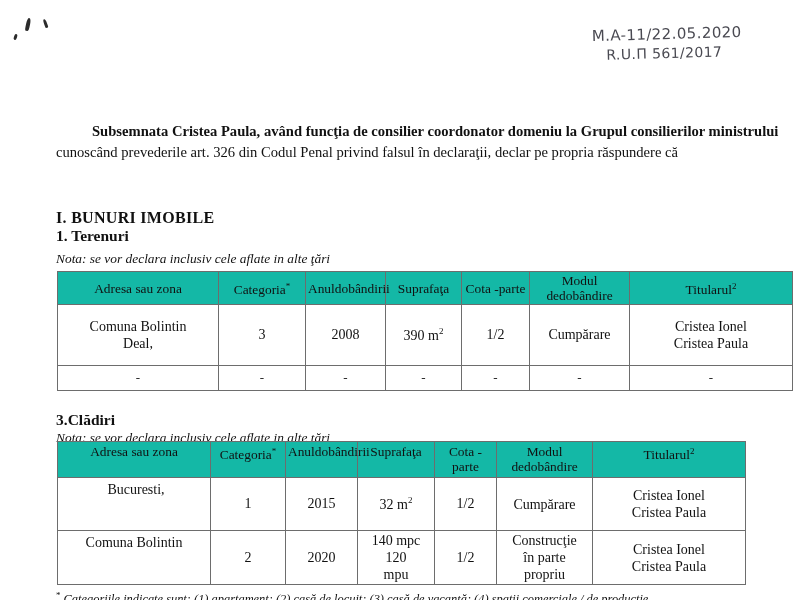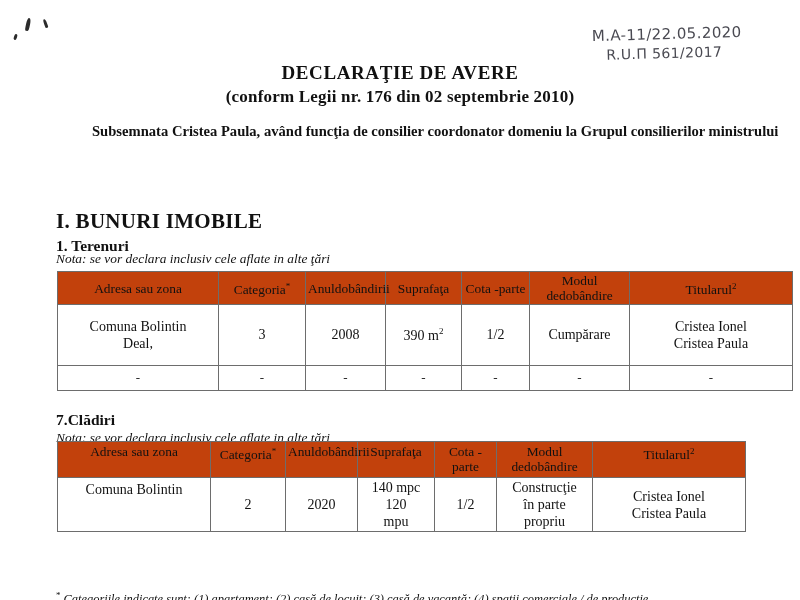--- a/index.html
+++ b/index.html
@@ -84,61 +84,61 @@
   #intro .ln { display: block; white-space: nowrap; }
   #intro .indent { padding-left: 36px; font-weight: bold; }
   #intro .gap-cnp { display: inline-block; width: 150px; }
   #intro .gap-dom { display: inline-block; width: 232px; }
   #intro sup { font-size: 10px; }
 
   
   .sec-h1 {
     position: absolute;
     left: 56px;
-    font-size: 21px;
+    font-size: 16px;
     font-weight: bold;
     letter-spacing: 0.3px;
   }
   .sec-h2 {
     position: absolute;
     left: 56px;
     font-size: 15.5px;
     font-weight: bold;
   }
   .sec-note {
     position: absolute;
     left: 56px;
     font-size: 13.4px;
     font-style: italic;
     text-align: right;
   }
 
   #h-bunuri   { top: 209px; }
-  #h-terenuri { top: 237px; }
+  #h-terenuri { top: 227px; }
   #n-terenuri { top: 251px; }
   #h-cladiri  { top: 411px; }
   #n-cladiri  { top: 430px; }
 
   
   .decl-table {
     position: absolute;
     border-collapse: collapse;
     table-layout: fixed;
     font-size: 14px;
   }
   .decl-table th,
   .decl-table td {
     border: 1px solid #6d6d6d;
     text-align: center;
     vertical-align: middle;
     font-weight: normal;
     padding: 1px 2px;
   }
   .decl-table thead th {
-    background: #c2410c;
+    background: #14b8a6;
     font-size: 13.4px;
     line-height: 15px;
     height: 30px;
   }
   .decl-table thead th sup,
   .decl-table thead th .star {
     font-size: 9px;
     vertical-align: super;
   }
   .decl-table td .ml { display: block; line-height: 17px; text-align: center; }
@@ -175,27 +175,24 @@
 
   <span class="speck s1"></span>
   <span class="speck s2"></span>
   <span class="speck s3"></span>
 
   <div id="handwriting">
     <span>M.A-11/22.05.2020</span>
     <span class="hw-line-2">R.U.П 561/2017</span>
   </div>
 
-  <div id="title-block">
-    <div id="doc-title">DECLARAŢIE DE AVERE</div>
-    <div id="doc-subtitle">(conform Legii nr. 176 din 02 septembrie 2010)</div>
-  </div>
 
   <div id="intro">
     <span class="ln indent">Subsemnata Cristea Paula, având funcţia de consilier coordonator domeniu la Grupul consilierilor ministrului</span>
+    <span class="ln">cunoscând prevederile art. 326 din Codul Penal privind falsul în declaraţii, declar pe propria răspundere că</span>
   </div>
 
   <div class="sec-h1" id="h-bunuri">I. BUNURI IMOBILE</div>
   <div class="sec-h2" id="h-terenuri">1. Terenuri</div>
   <div class="sec-note" id="n-terenuri">Nota: se vor declara inclusiv cele aflate in alte ţări</div>
 
   <table class="decl-table" id="table-terenuri">
     <colgroup>
       <col style="width:161px">
       <col style="width:87px">
@@ -238,21 +235,21 @@
         <td class="cell-dash">-</td>
         <td class="cell-dash">-</td>
         <td class="cell-dash">-</td>
         <td class="cell-dash">-</td>
         <td class="cell-dash">-</td>
       </tr>
     </tbody>
   </table>
 
 
-  <div class="sec-h2" id="h-cladiri">7.Clădiri</div>
+  <div class="sec-h2" id="h-cladiri">3.Clădiri</div>
   <div class="sec-note" id="n-cladiri">Nota: se vor declara inclusiv cele aflate in alte ţări</div>
 
   <table class="decl-table" id="table-cladiri">
     <colgroup>
       <col style="width:153px">
       <col style="width:75px">
       <col style="width:72px">
       <col style="width:77px">
       <col style="width:62px">
       <col style="width:96px">
@@ -264,20 +261,38 @@
         <th><span>Categoria</span><span class="star">*</span></th>
         <th><span class="ml">Anul</span><span class="ml">dobândirii</span></th>
         <th><span>Suprafaţa</span></th>
         <th><span class="ml">Cota -</span><span class="ml">parte</span></th>
         <th><span class="ml">Modul de</span><span class="ml">dobândire</span></th>
         <th><span>Titularul</span><sup>2</sup></th>
       </tr>
     </thead>
     <tbody>
       <tr>
+        <td class="addr left" style="vertical-align:top;padding-top:3px;">
+          <span class="ml">Bucuresti,</span>
+        </td>
+        <td>1</td>
+        <td>2015</td>
+        <td>
+          <span>32 m</span><span class="sup-m">2</span>
+        </td>
+        <td>1/2</td>
+        <td>
+          <span class="ml">Cumpărare</span>
+        </td>
+        <td>
+          <span class="ml">Cristea Ionel</span>
+          <span class="ml">Cristea Paula</span>
+        </td>
+      </tr>
+      <tr>
         <td class="addr" style="vertical-align:top;padding-top:3px;">
           <span class="ml">Comuna Bolintin</span>
         </td>
         <td>2</td>
         <td>2020</td>
         <td>
           <span class="ml">140 mpc</span>
           <span class="ml">120</span>
           <span class="ml">mpu</span>
         </td>

